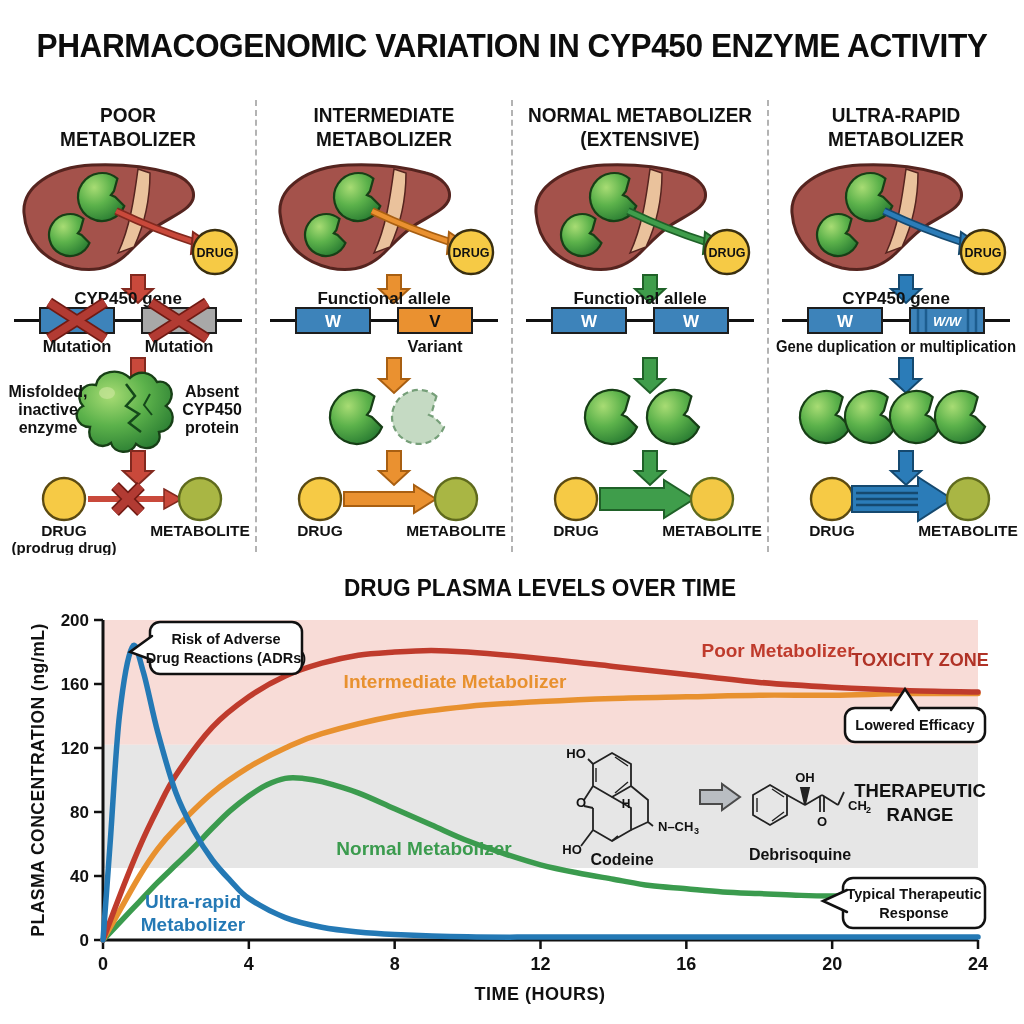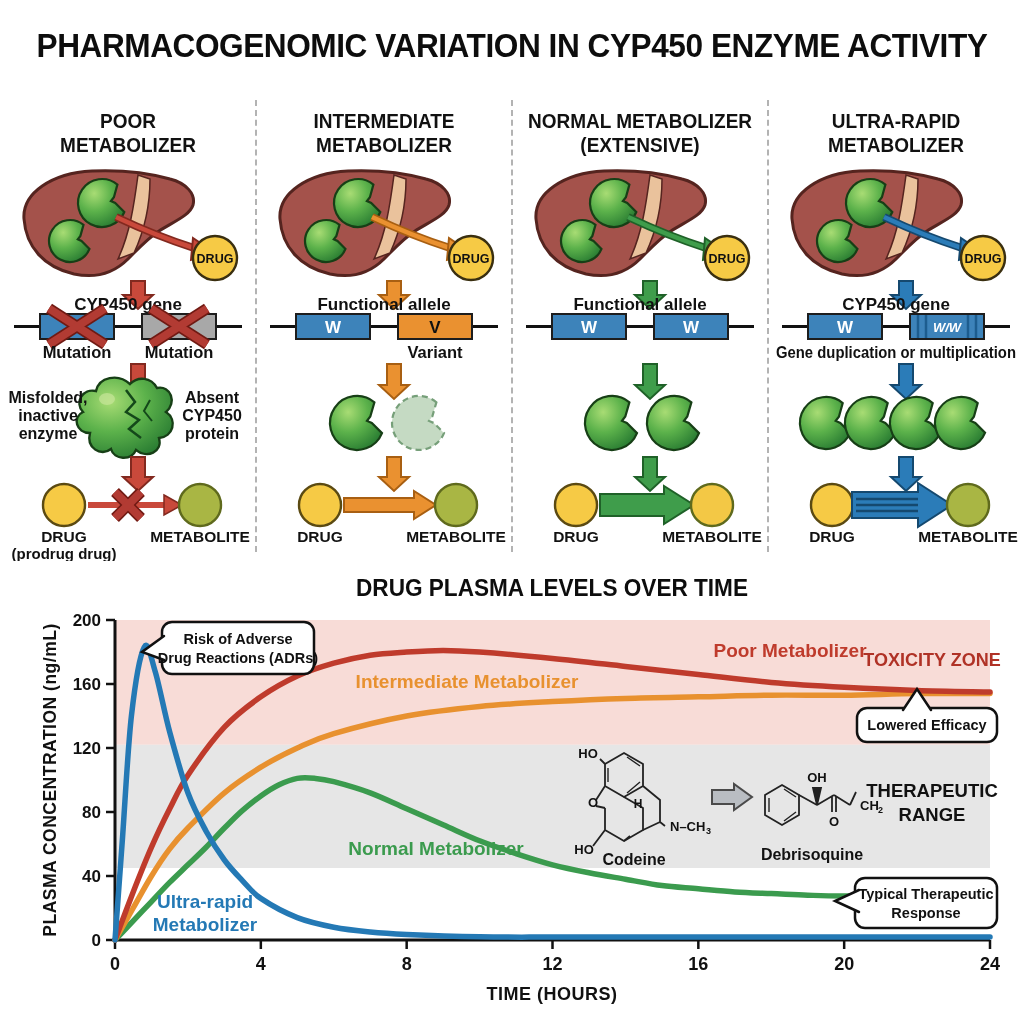--- a/index.html
+++ b/index.html
@@ -1,26 +1,26 @@
 <!DOCTYPE html>
 <html><head>
 <meta charset="utf-8">
 <style>
   html,body{margin:0;padding:0}
   body{width:1024px;height:1024px;background:#fff;position:relative;overflow:hidden;
        font-family:"Liberation Sans",sans-serif;color:#111}
   .main-title{position:absolute;top:26px;left:0;width:1024px;text-align:center;
        font-size:34px;font-weight:bold;letter-spacing:-.5px;white-space:nowrap;
        transform:scaleX(.93);color:#0d0d0d}
-  .panel{position:absolute;top:101px;width:256px;height:465px}
+  .panel{position:absolute;top:95px;width:256px;height:465px}
   .panel-header{margin-top:8px;text-align:center;font-weight:bold;font-size:20px;
        line-height:1.2;transform:scaleX(.95);color:#111}
   .panel-art{position:absolute;top:60px;left:0}
   .sep{position:absolute;top:100px;height:452px;width:0;border-left:2px dashed #b3b3b3}
-  .chart-wrap{position:absolute;top:560px;left:12px;width:906px;height:464px}
+  .chart-wrap{position:absolute;top:560px;left:0;width:906px;height:464px}
   svg text{font-family:"Liberation Sans",sans-serif;font-weight:bold}
 </style>
 </head>
 <body>
 
 <div class="main-title">PHARMACOGENOMIC VARIATION IN CYP450 ENZYME ACTIVITY</div>
 
 <div class="sep" style="left:255px"></div>
 <div class="sep" style="left:511px"></div>
 <div class="sep" style="left:767px"></div>

